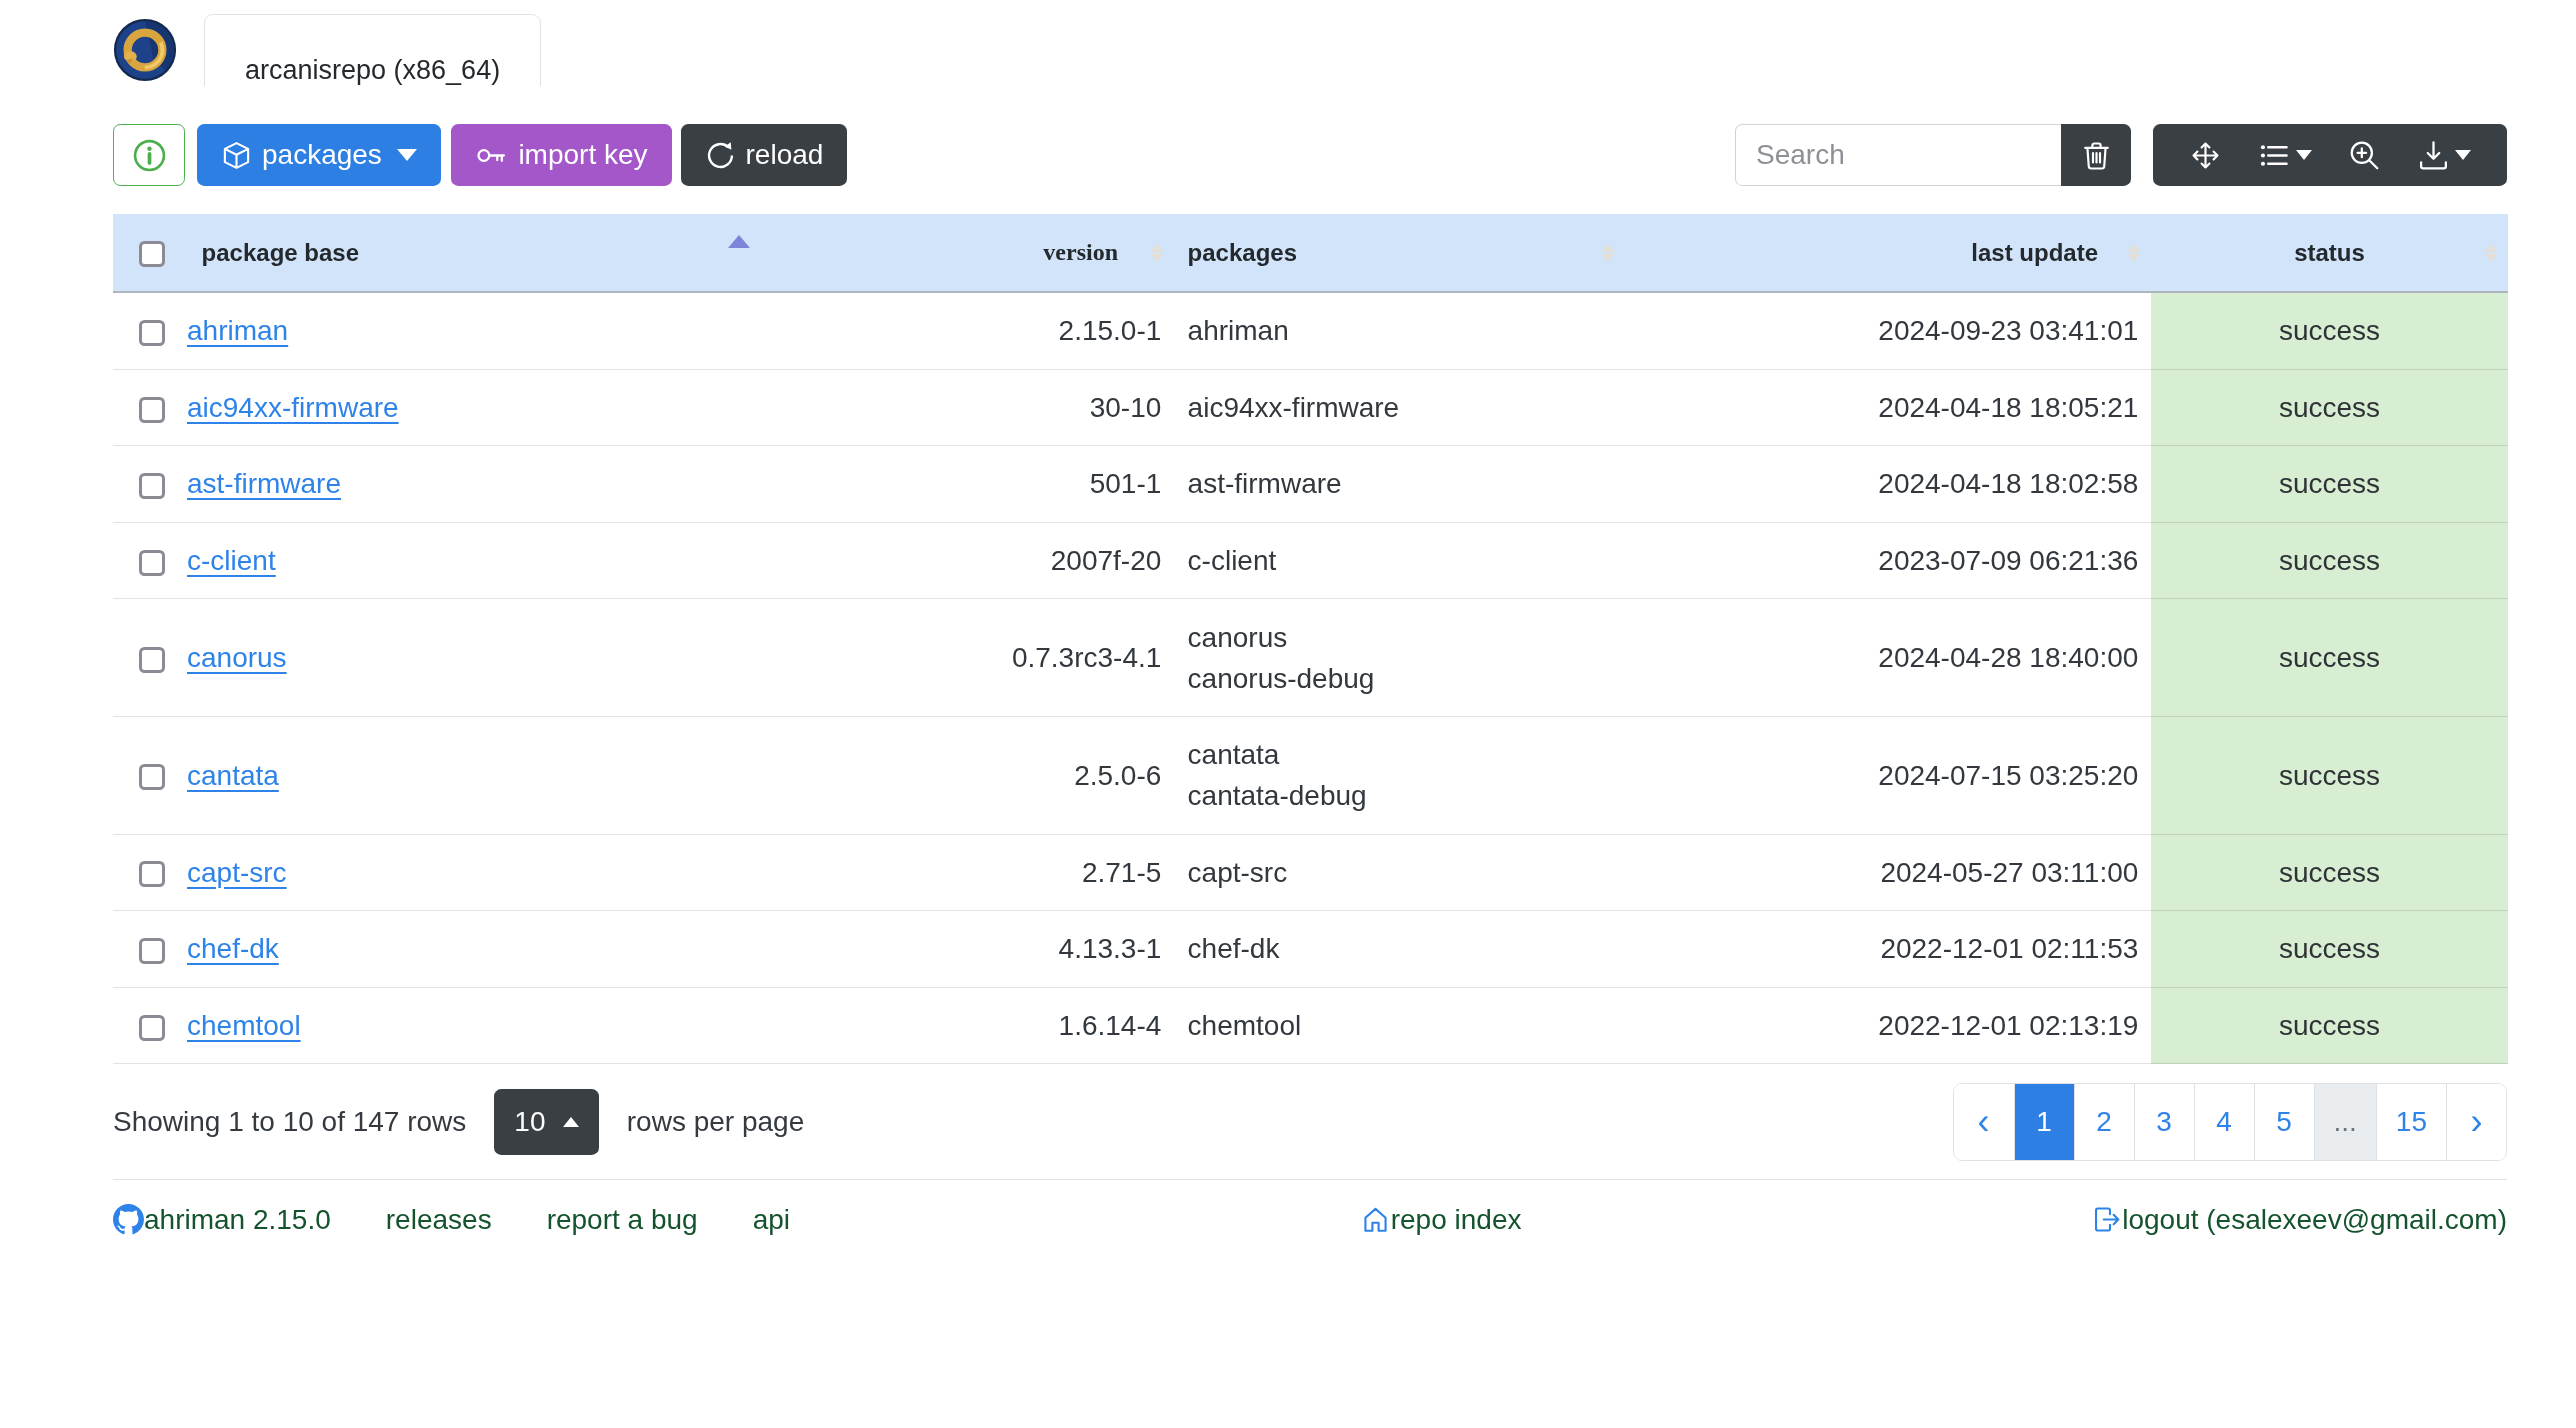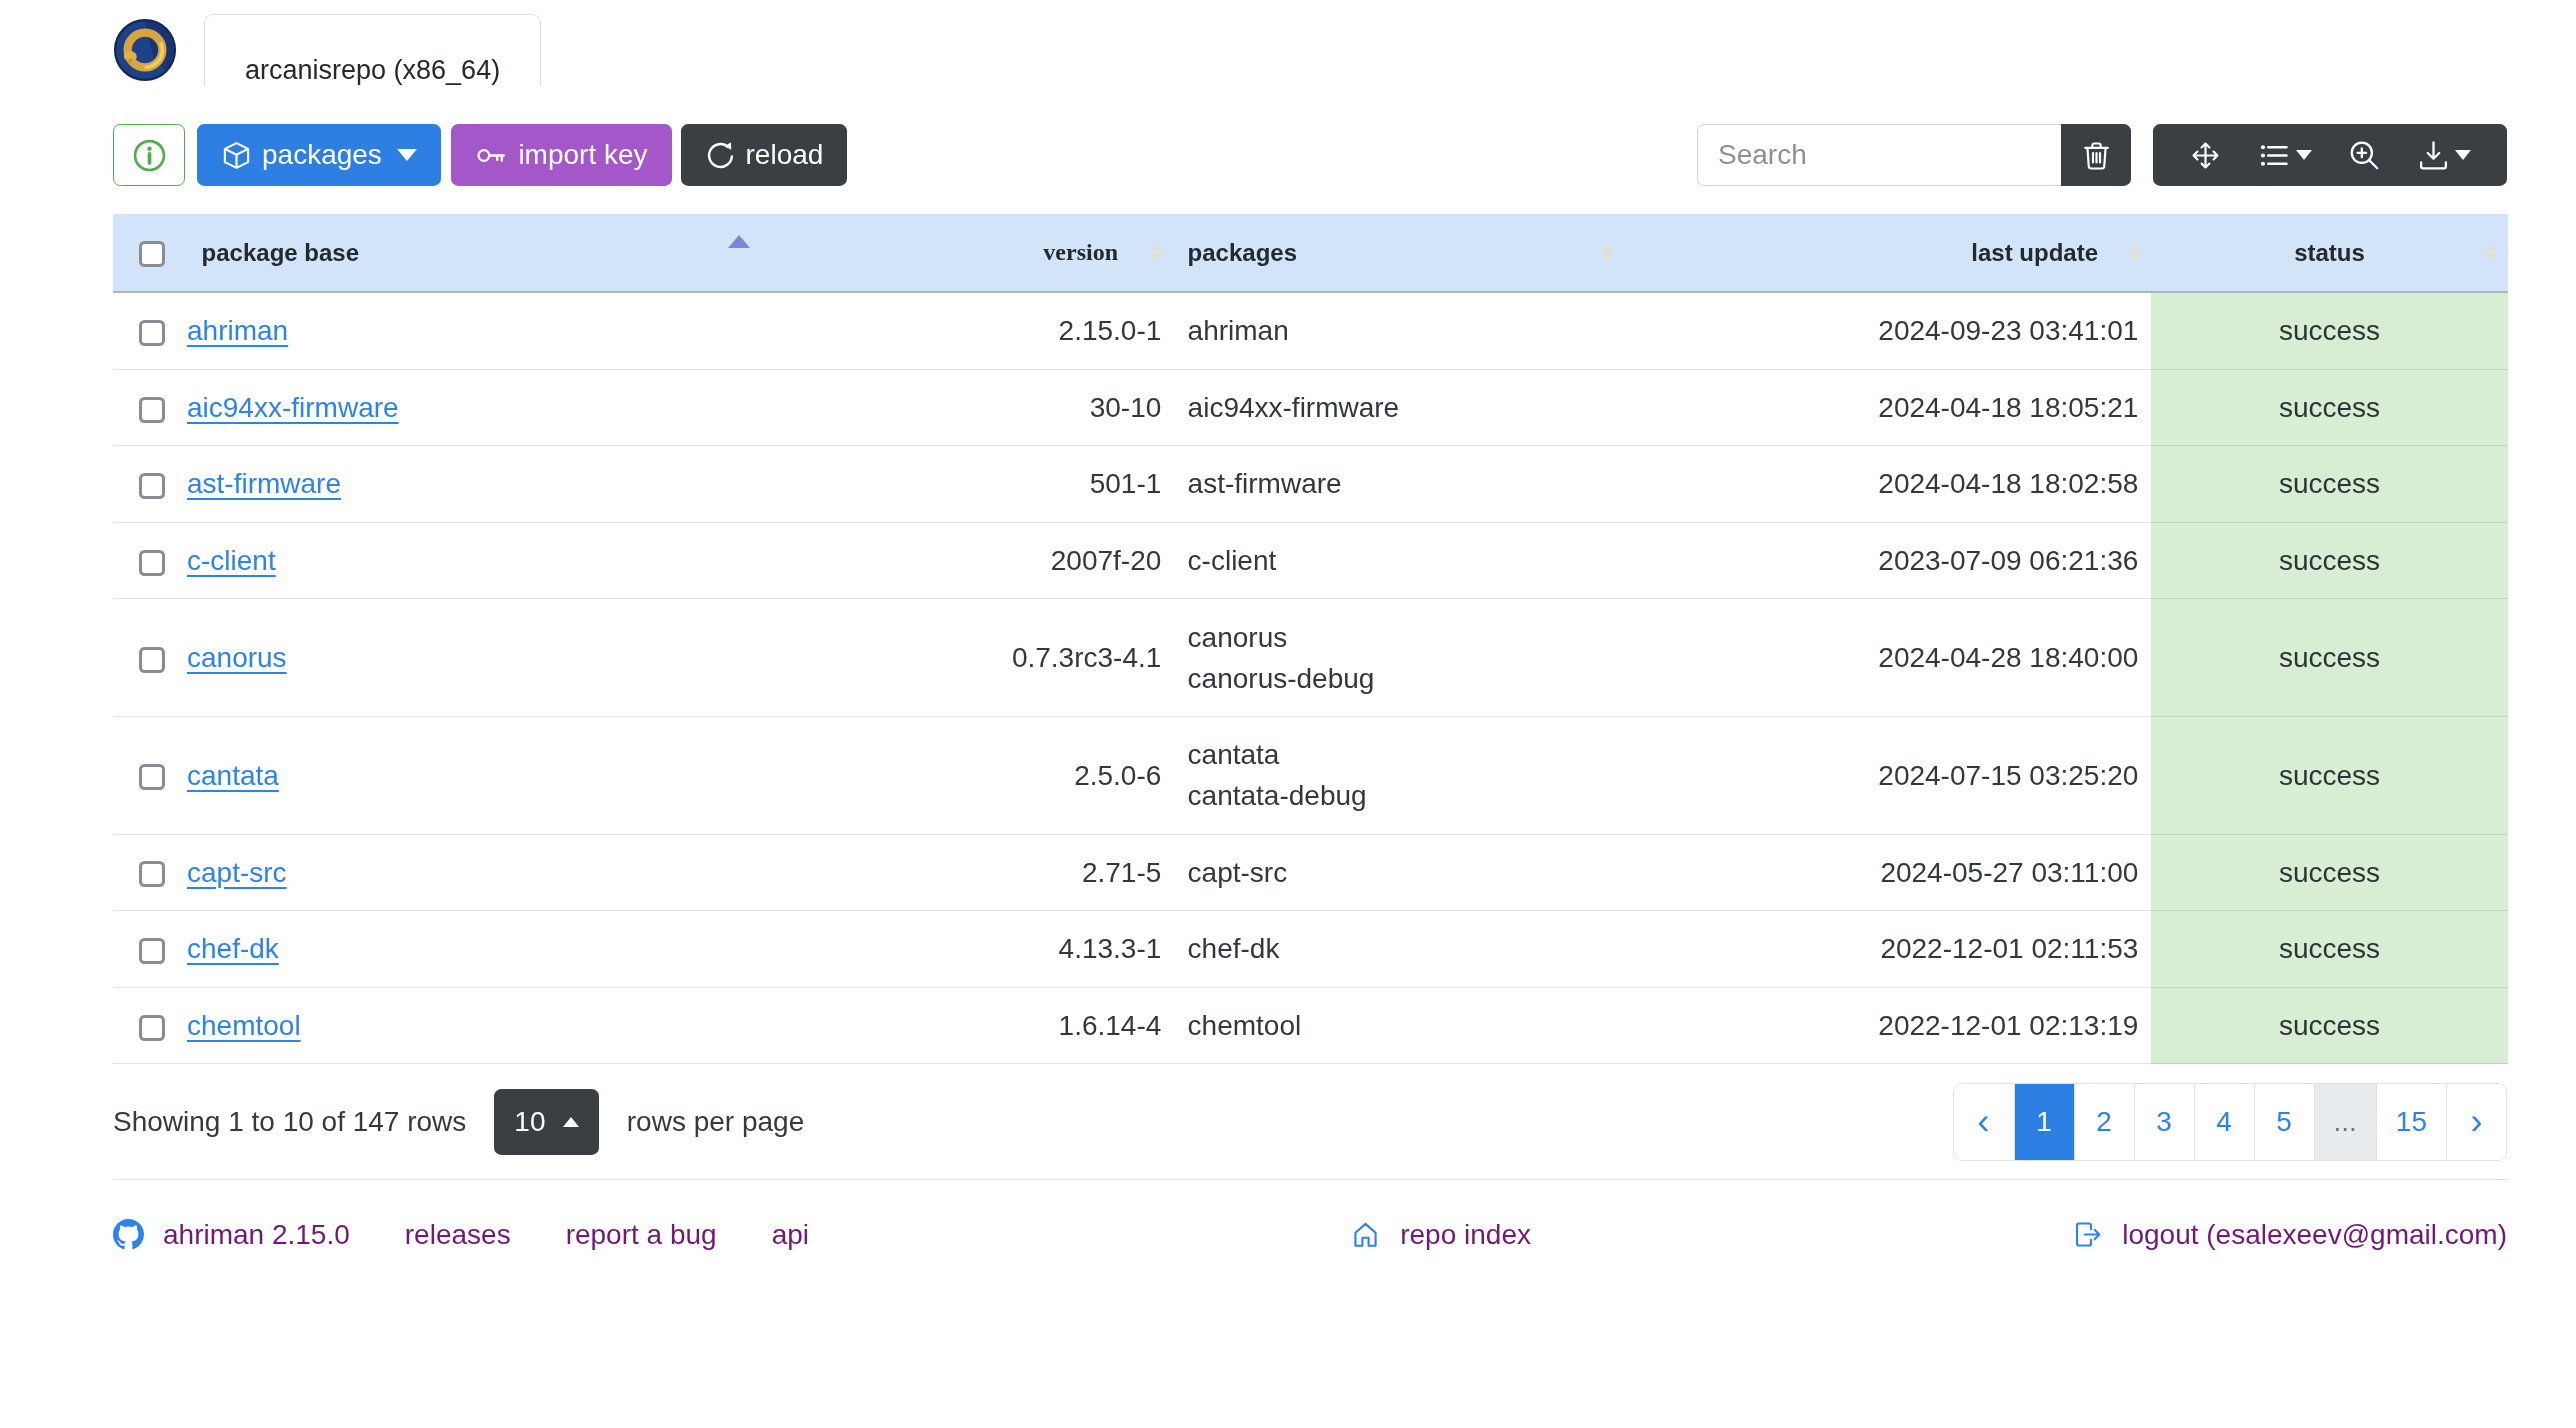--- a/index.html
+++ b/index.html
@@ -25,21 +25,21 @@
   .btn-purple { background: #a357c8; margin-left: 10px; }
   .btn-dark { background: #3a3f44; margin-left: 9px; }
   .caret-down { width: 0; height: 0; border-left: 10px solid transparent;
     border-right: 10px solid transparent; border-top: 12px solid currentColor;
     display: inline-block; margin-left: 5.5px; }
   .caret-up { width: 0; height: 0; border-left: 8.2px solid transparent;
     border-right: 8.2px solid transparent; border-bottom: 10px solid currentColor;
     display: inline-block; margin-left: 7.3px; }
   .toolbar-right { margin-left: auto; display: flex; align-items: center; }
   .search-wrap { display: flex; }
-  .search-input { width: 364px; height: 62px; border: 1.8px solid #ced4da; border-right: none;
+  .search-input { width: 326px; height: 62px; border: 1.8px solid #ced4da; border-right: none;
     border-radius: 7.3px 0 0 7.3px; padding: 0 20px; font-size: 28px; font-family: inherit;
     color: #495057; outline: none; }
   .search-input::placeholder { color: #8d9196; }
   .btn-trash { width: 70px; justify-content: center; padding: 0; border-radius: 0 7.3px 7.3px 0; }
   .icon-group { margin-left: 22px; background: #3a3f44; border-radius: 7.3px; height: 62px;
     width: 354px; display: flex; align-items: center; justify-content: space-evenly;
     color: #fff; }
   .icon-btn { display: inline-flex; align-items: center; cursor: pointer; color: #fff; }
 
   
@@ -82,22 +82,22 @@
     justify-content: center; color: #2e83e8; font-size: 28px; background: #fff; cursor: pointer; }
   .page-item + .page-item { border-left: 1.8px solid #dee2e6; }
   .page-item.active { background: #2d7fe3; color: #fff; }
   .page-item.ellipsis { background: #e9ecef; color: #6c757d; }
   .page-item.nav { font-size: 36px; padding: 0 16.4px; }
 
   
   .footer { margin-top: 16.4px; border-top: 1.8px solid #dee2e6; padding-top: 24px;
     display: flex; align-items: center; }
   .footer-left { display: flex; align-items: center; gap: 55px; }
-  .footer a { color: #701a75; text-decoration: none; display: inline-flex;
-    align-items: center; gap: 19px; font-size: 28px; margin-top: 15px; }
+  .footer a { color: #14532d; text-decoration: none; display: inline-flex;
+    align-items: center; gap: 0; font-size: 28px; }
   .footer-mid { flex: 1; display: flex; justify-content: center; }
   svg.ic { display: block; }
 </style>
 </head>
 <body>
 
 <div class="container">
 
   <div class="brand-row">
     <svg class="logo ic" viewBox="0 0 70 70">

